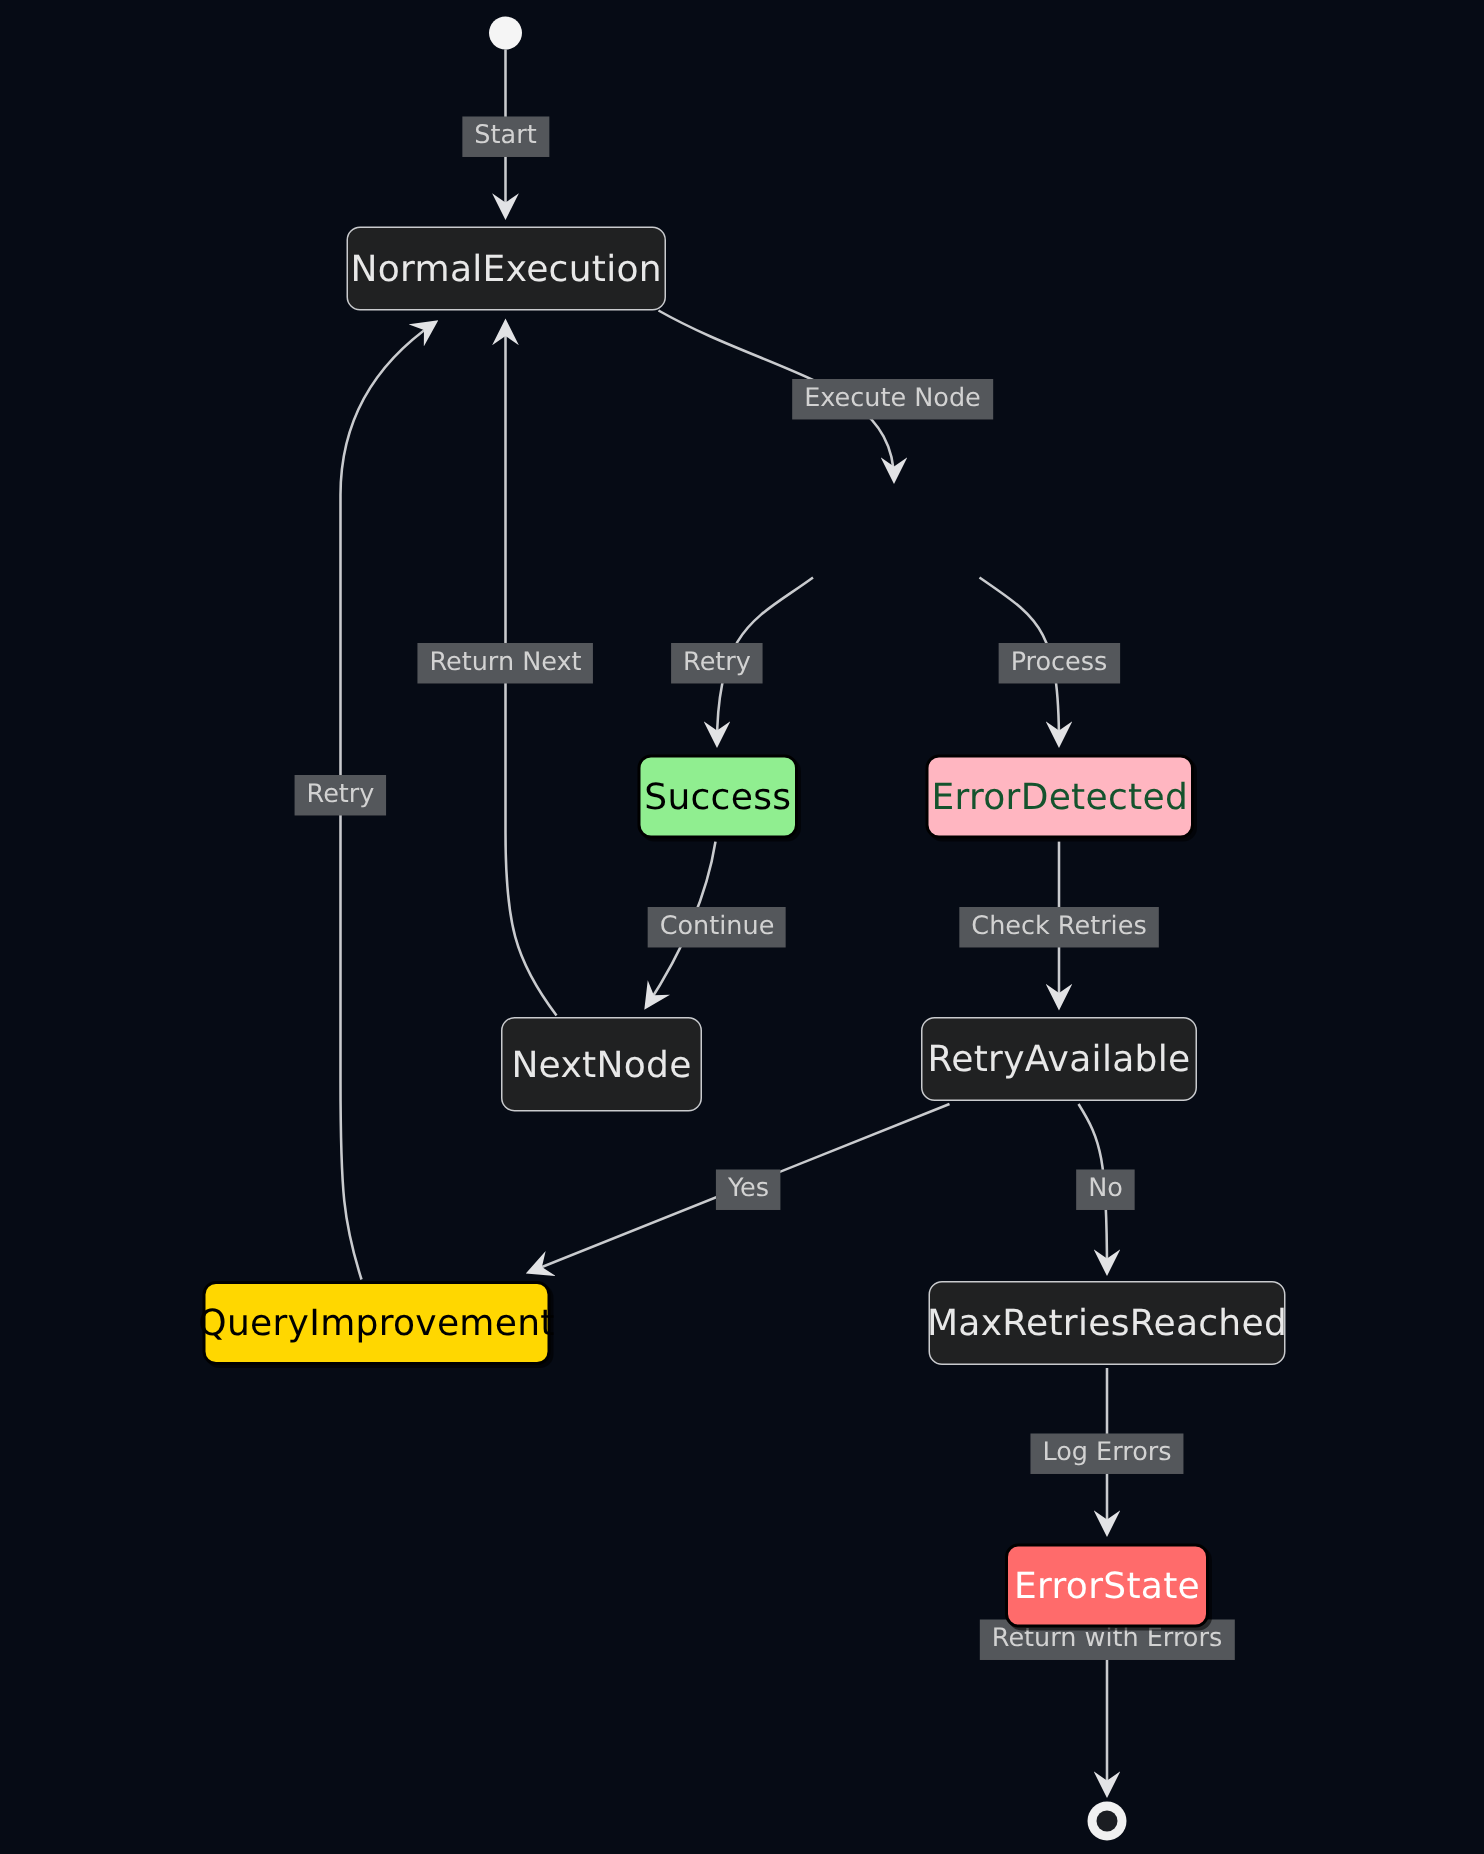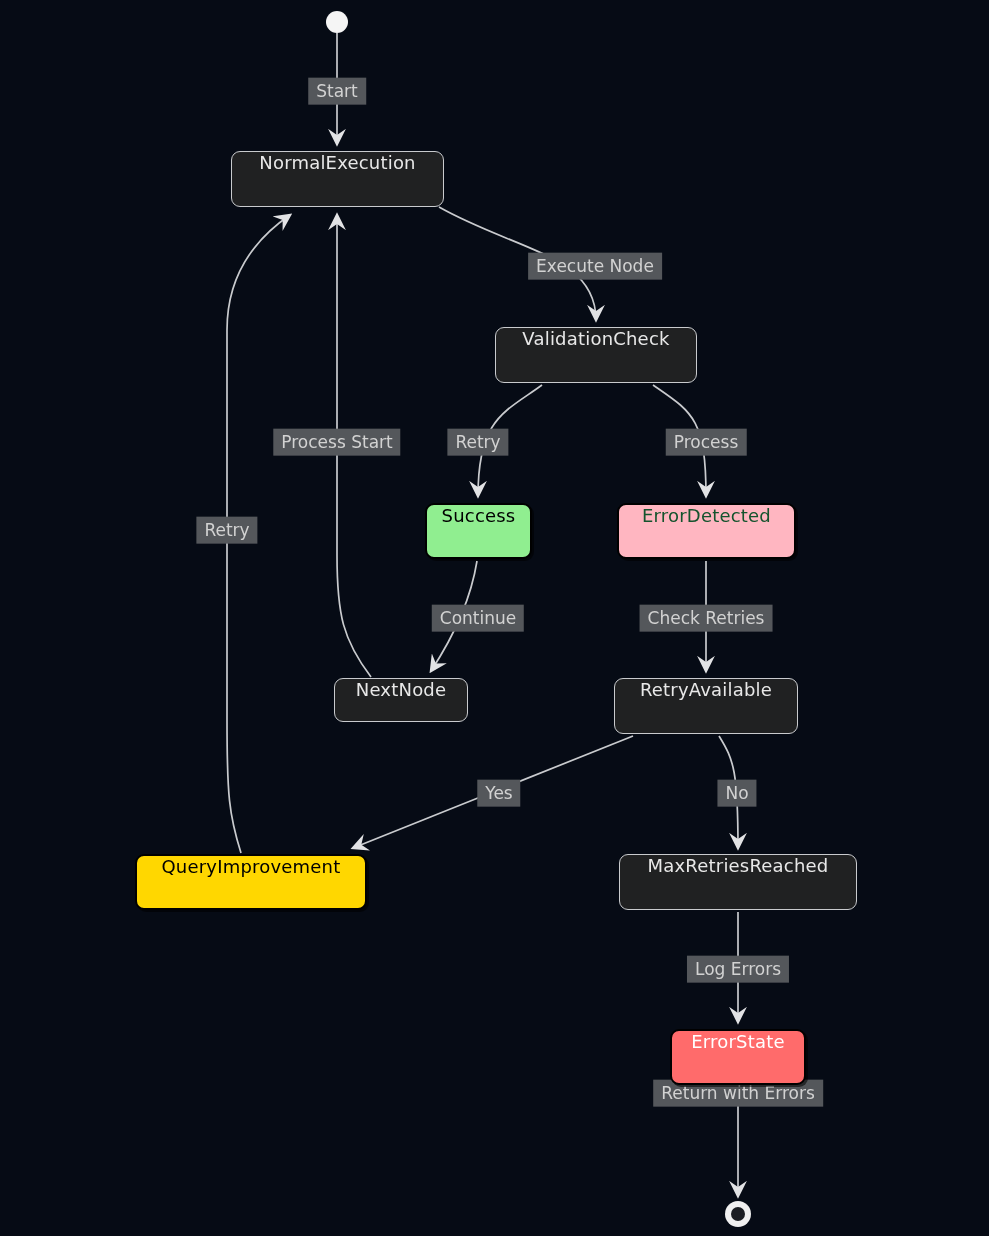--- a/index.html
+++ b/index.html
@@ -7,23 +7,23 @@
     position:relative;
     width:989px;height:1236px;
     background:#060b15;
     font-family:"DejaVu Sans","Liberation Sans",sans-serif;
     overflow:hidden;
   }
   .edges{position:absolute;left:0;top:0;width:989px;height:1236px;}
   .node{
     position:absolute;
     box-sizing:border-box;
-    display:flex;justify-content:center;
+    display:flex;align-items:center;justify-content:center;
     border-radius:9px;
-    font-size:18px;
+    font-size:24px;
     letter-spacing:0.2px;
     white-space:nowrap;
   }
   .node-dark{
     background:#202122;
     border:1.5px solid #c9cbce;
     color:#e8e8e8;
   }
   .node-green{background:#90EE90;border:2px solid #000;color:#000;box-shadow:2px 2px 0 rgba(0,0,0,0.55);}
   .node-pink{background:#FFB6C1;border:2px solid #000;color:#14532d;box-shadow:2px 2px 0 rgba(0,0,0,0.55);}
@@ -72,42 +72,39 @@
     <g>
       <circle cx="738" cy="1214" r="13" fill="#f0f0f0"></circle>
       <circle cx="738" cy="1214" r="7" fill="#1b1d22"></circle>
     </g>
   </svg>
 
   <div class="edge-label" style="left:337px;top:91px;">Start</div>
   <div class="edge-label" style="left:595px;top:266px;">Execute Node</div>
   <div class="edge-label" style="left:478px;top:442px;">Retry</div>
   <div class="edge-label" style="left:706px;top:442px;">Process</div>
-  <div class="edge-label" style="left:337px;top:442px;">Process Start</div>
+  <div class="edge-label" style="left:337px;top:442px;">Return Next</div>
   <div class="edge-label" style="left:227px;top:530px;">Retry</div>
   <div class="edge-label" style="left:478px;top:618px;">Continue</div>
   <div class="edge-label" style="left:706px;top:618px;">Check Retries</div>
   <div class="edge-label" style="left:499px;top:793px;">Yes</div>
   <div class="edge-label" style="left:737px;top:793px;">No</div>
   <div class="edge-label" style="left:738px;top:969px;">Log Errors</div>
   <div class="edge-label" style="left:738px;top:1093px;">Return with Errors</div>
 
   <div class="node node-dark" style="left:231px;top:151px;width:213px;height:56px;">
     <span>NormalExecution</span>
   </div>
-  <div class="node node-dark" style="left:495px;top:327px;width:202px;height:56px;">
-    <span>ValidationCheck</span>
-  </div>
   <div class="node node-green" style="left:425px;top:503px;width:107px;height:56px;">
     <span>Success</span>
   </div>
   <div class="node node-pink" style="left:617px;top:503px;width:179px;height:56px;">
     <span>ErrorDetected</span>
   </div>
-  <div class="node node-dark" style="left:334px;top:678px;width:134px;height:44px;">
+  <div class="node node-dark" style="left:334px;top:678px;width:134px;height:63px;">
     <span>NextNode</span>
   </div>
   <div class="node node-dark" style="left:614px;top:678px;width:184px;height:56px;">
     <span>RetryAvailable</span>
   </div>
   <div class="node node-gold" style="left:135px;top:854px;width:232px;height:56px;">
     <span>QueryImprovement</span>
   </div>
   <div class="node node-dark" style="left:619px;top:854px;width:238px;height:56px;">
     <span>MaxRetriesReached</span>

